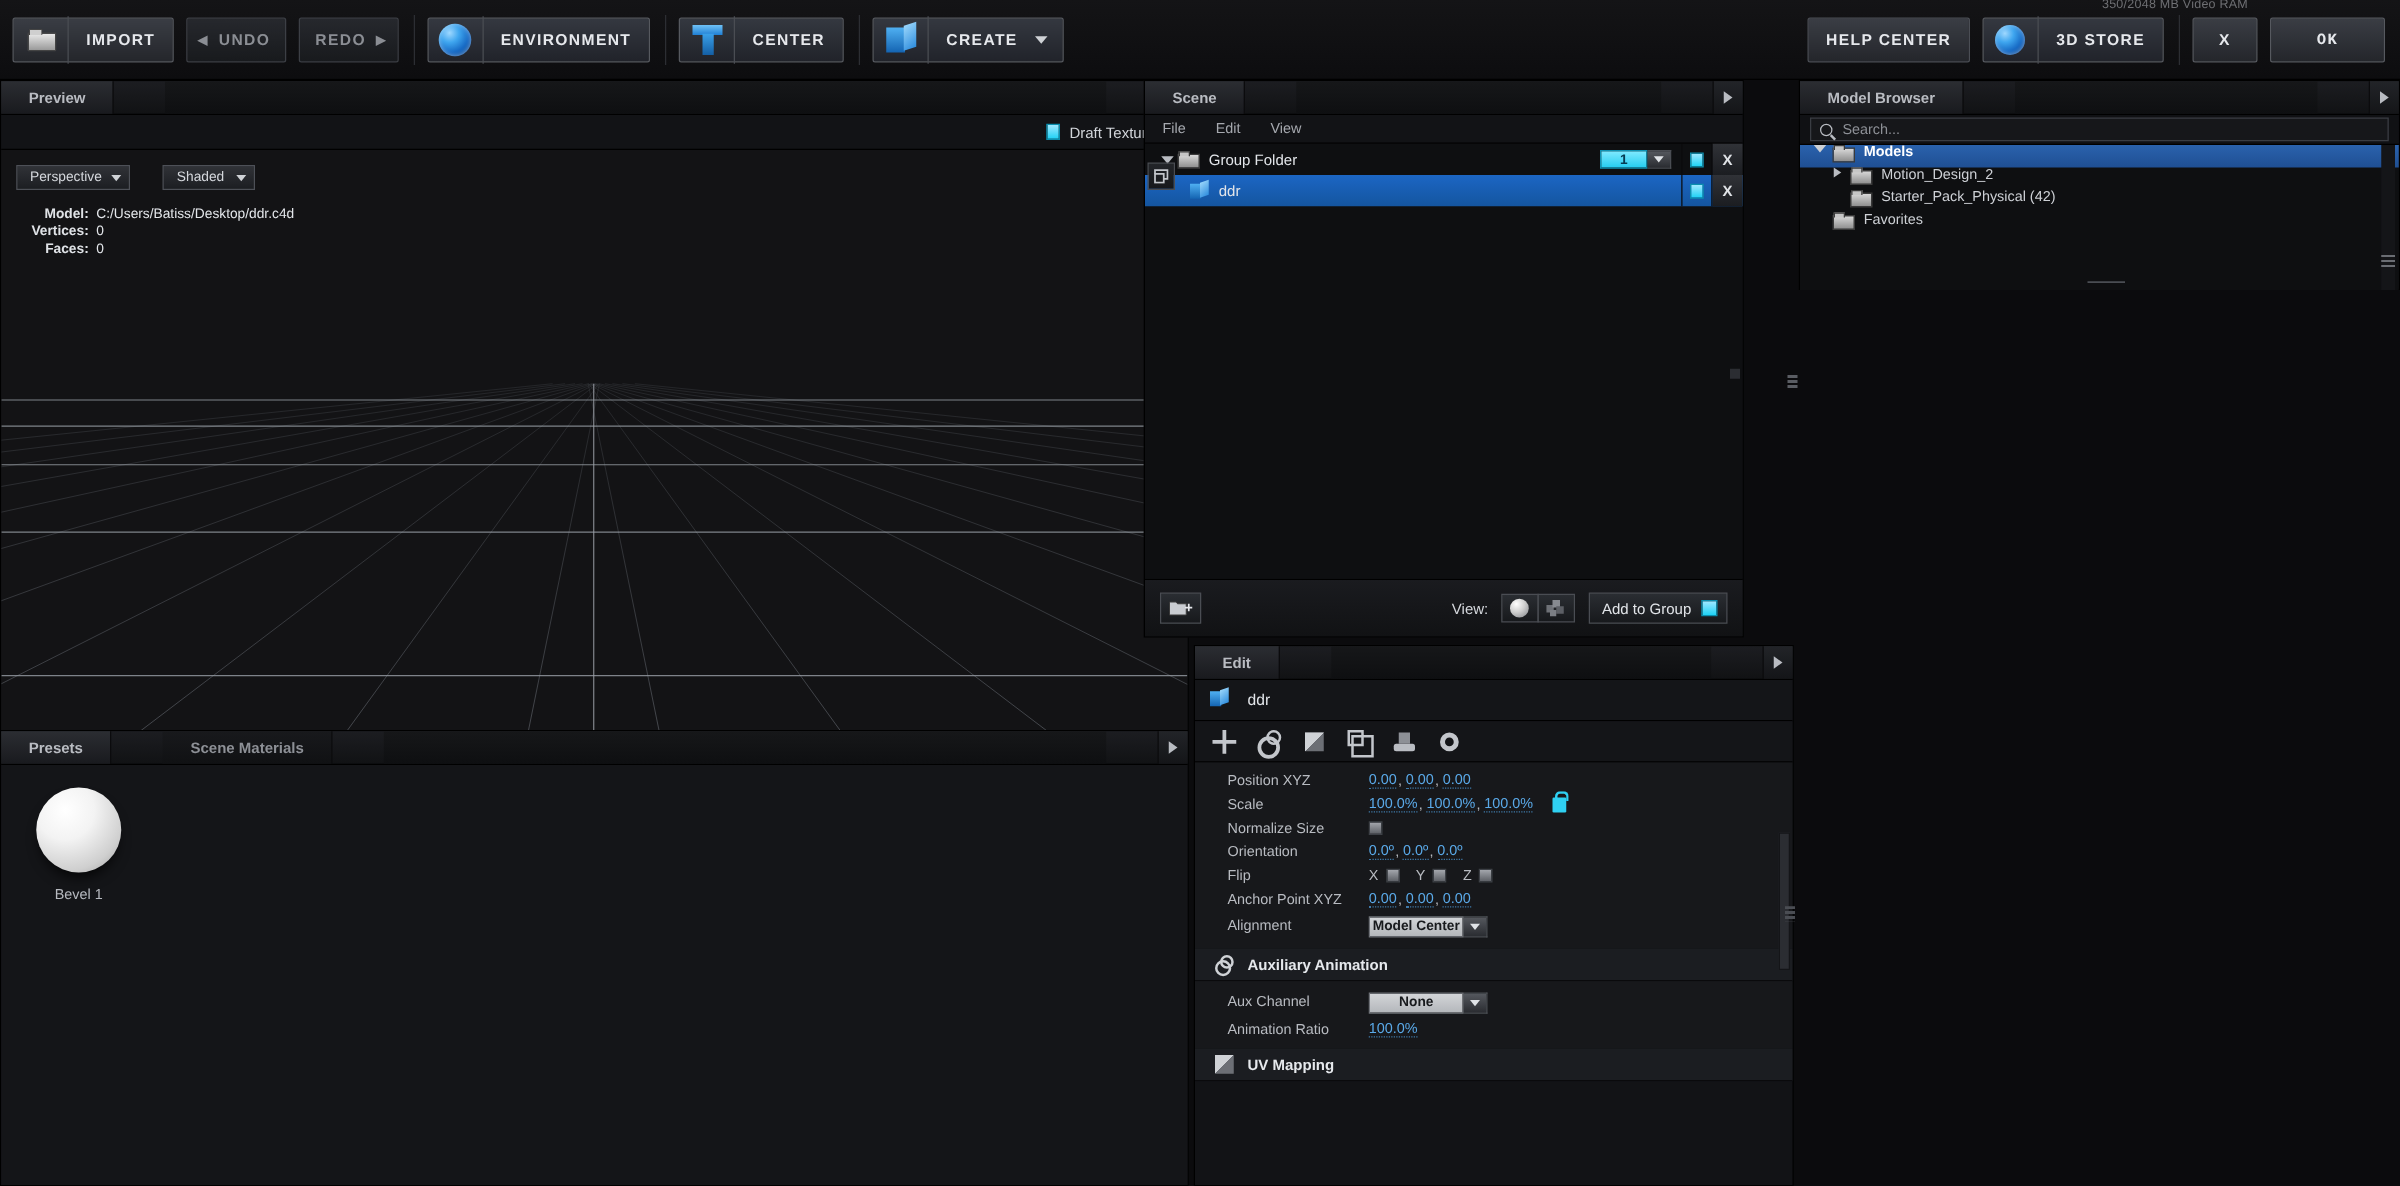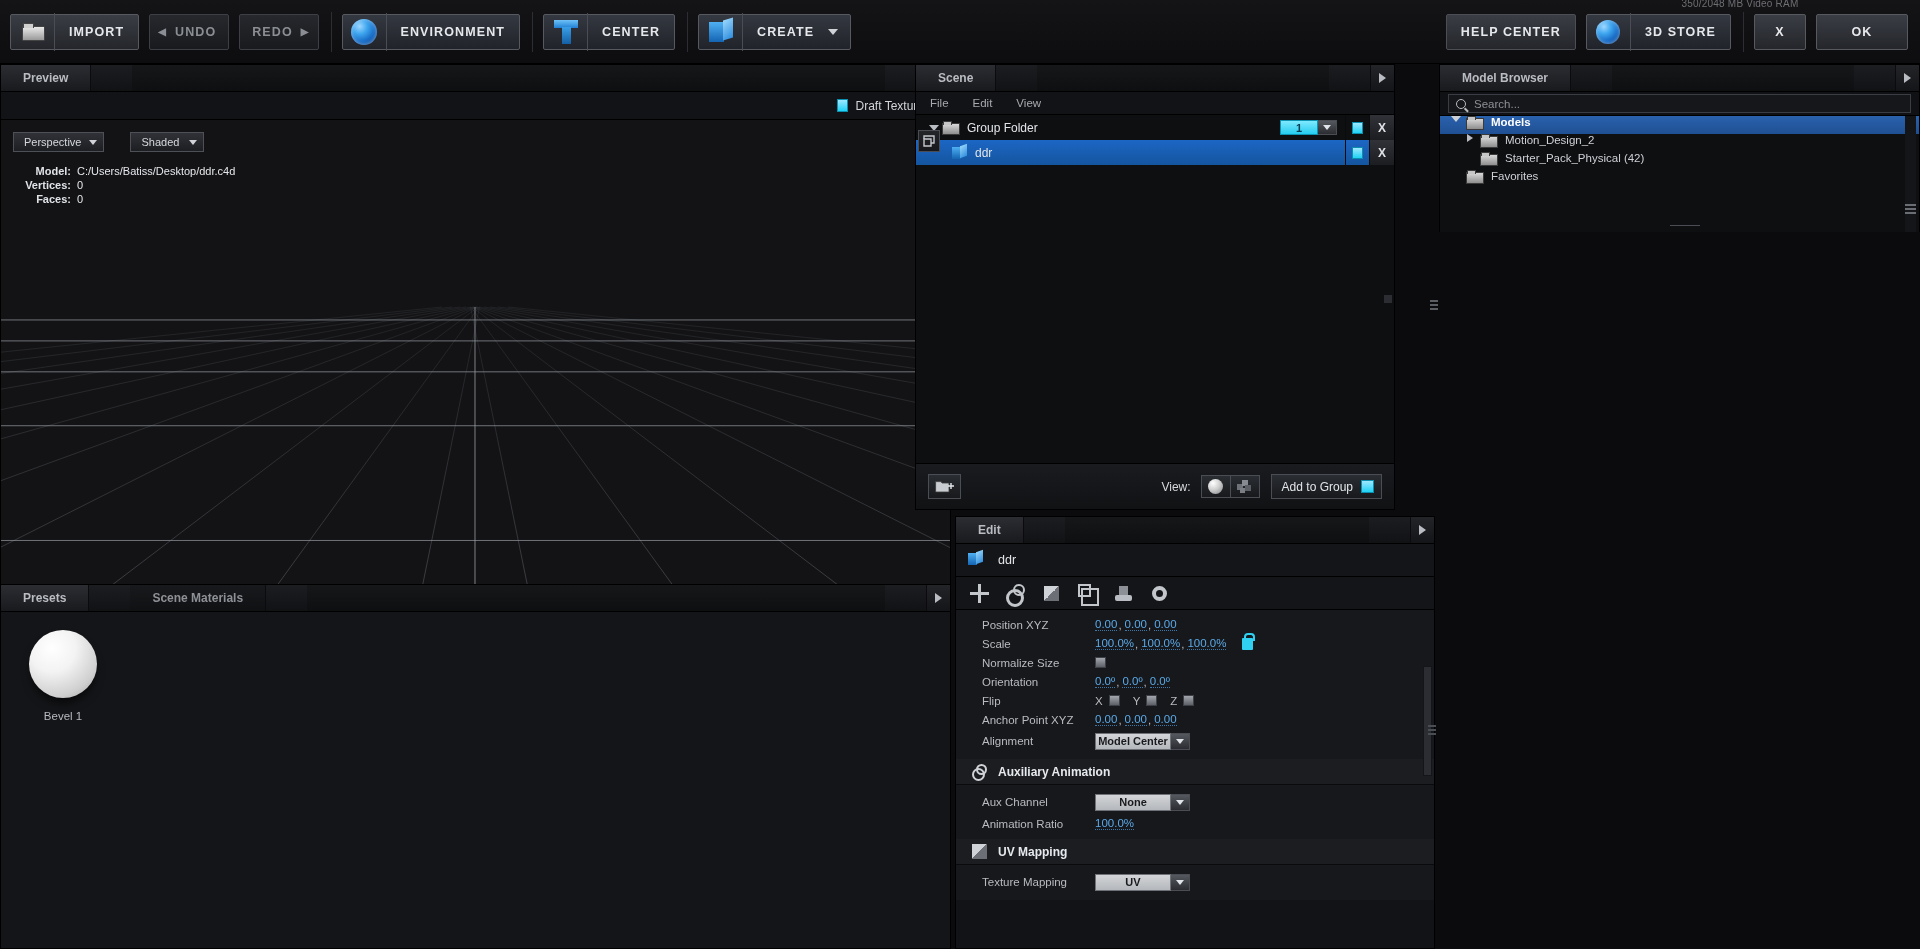--- a/index.html
+++ b/index.html
@@ -34,21 +34,21 @@
   .tbtn.icon .ic{
     width:44px; height:38px; display:flex; align-items:center; justify-content:center;
     border-right:1px solid #4a4d53;
   }
   .tbtn.flat{ background:linear-gradient(#26282d,#181a1d); border-color:#3c3f45; color:#8b8e94; }
   .tbtn.flat .arrowl,.tbtn.flat .arrowr{ font-size:10px; color:#8b8e94; padding:0 8px;}
   .tbtn.plain{ background:linear-gradient(#343840,#21232a); }
   .tbtn.nb{ border-color:#4b4e55;}
   .sep{ width:1px; height:40px; background:#2c2e33; margin-left:12px;}
   .tbtn.sq{ width:52px; justify-content:center; }
-  .tbtn.ok{ width:92px; justify-content:center; }
+  .tbtn.ok{ width:92px; justify-content:center;font-family:Liberation Mono, monospace; }
   .caretdn{ width:0;height:0;border-left:5px solid transparent;border-right:5px solid transparent;border-top:6px solid #cfd2d6; margin-right:12px;}
 
   
   .folder{ width:22px;height:17px; position:relative;}
   .folder:before{content:"";position:absolute;left:0;top:3px;width:21px;height:13px;background:linear-gradient(#e9e9e9,#9a9a9a);border:1px solid #444;border-radius:1px;}
   .folder:after{content:"";position:absolute;left:1px;top:0;width:9px;height:4px;background:#cfcfcf;border:1px solid #444;border-bottom:none;border-radius:1px 1px 0 0;}
   .globe{ width:26px;height:26px;border-radius:50%;
     background:radial-gradient(circle at 33% 28%, #9fd8ff 0%, #3fa6ef 30%, #1669c4 62%, #0b3d7d 100%);
     box-shadow:inset 0 0 4px rgba(255,255,255,.5);}
   .globe.sm{ width:24px;height:24px;}
@@ -675,29 +675,20 @@
         <div class="prow">
           <span class="lab">Animation Ratio</span>
           <span class="pnum">100.0%</span>
         </div>
       </div>
 
       <div class="sechdr">
         <span class="secic checker"></span>
         <span class="t">UV Mapping</span>
       </div>
-      <div style="background:#17181b;padding:5px 0 6px 0">
-        <div class="prow" style="height:24px">
-          <span class="lab">Texture Mapping</span>
-          <span class="ddl">UV</span>
-          <span class="ddc">
-              <i></i>
-            </span>
-        </div>
-      </div>
 
       <div class="ethumb"></div>
     </div>
   </div>
 
   <div class="panel" id="browser">
     <div class="ptabs">
       <div class="ptab">Model Browser</div>
       <div class="ptabfill"></div>
       <div class="ptabarrow">

